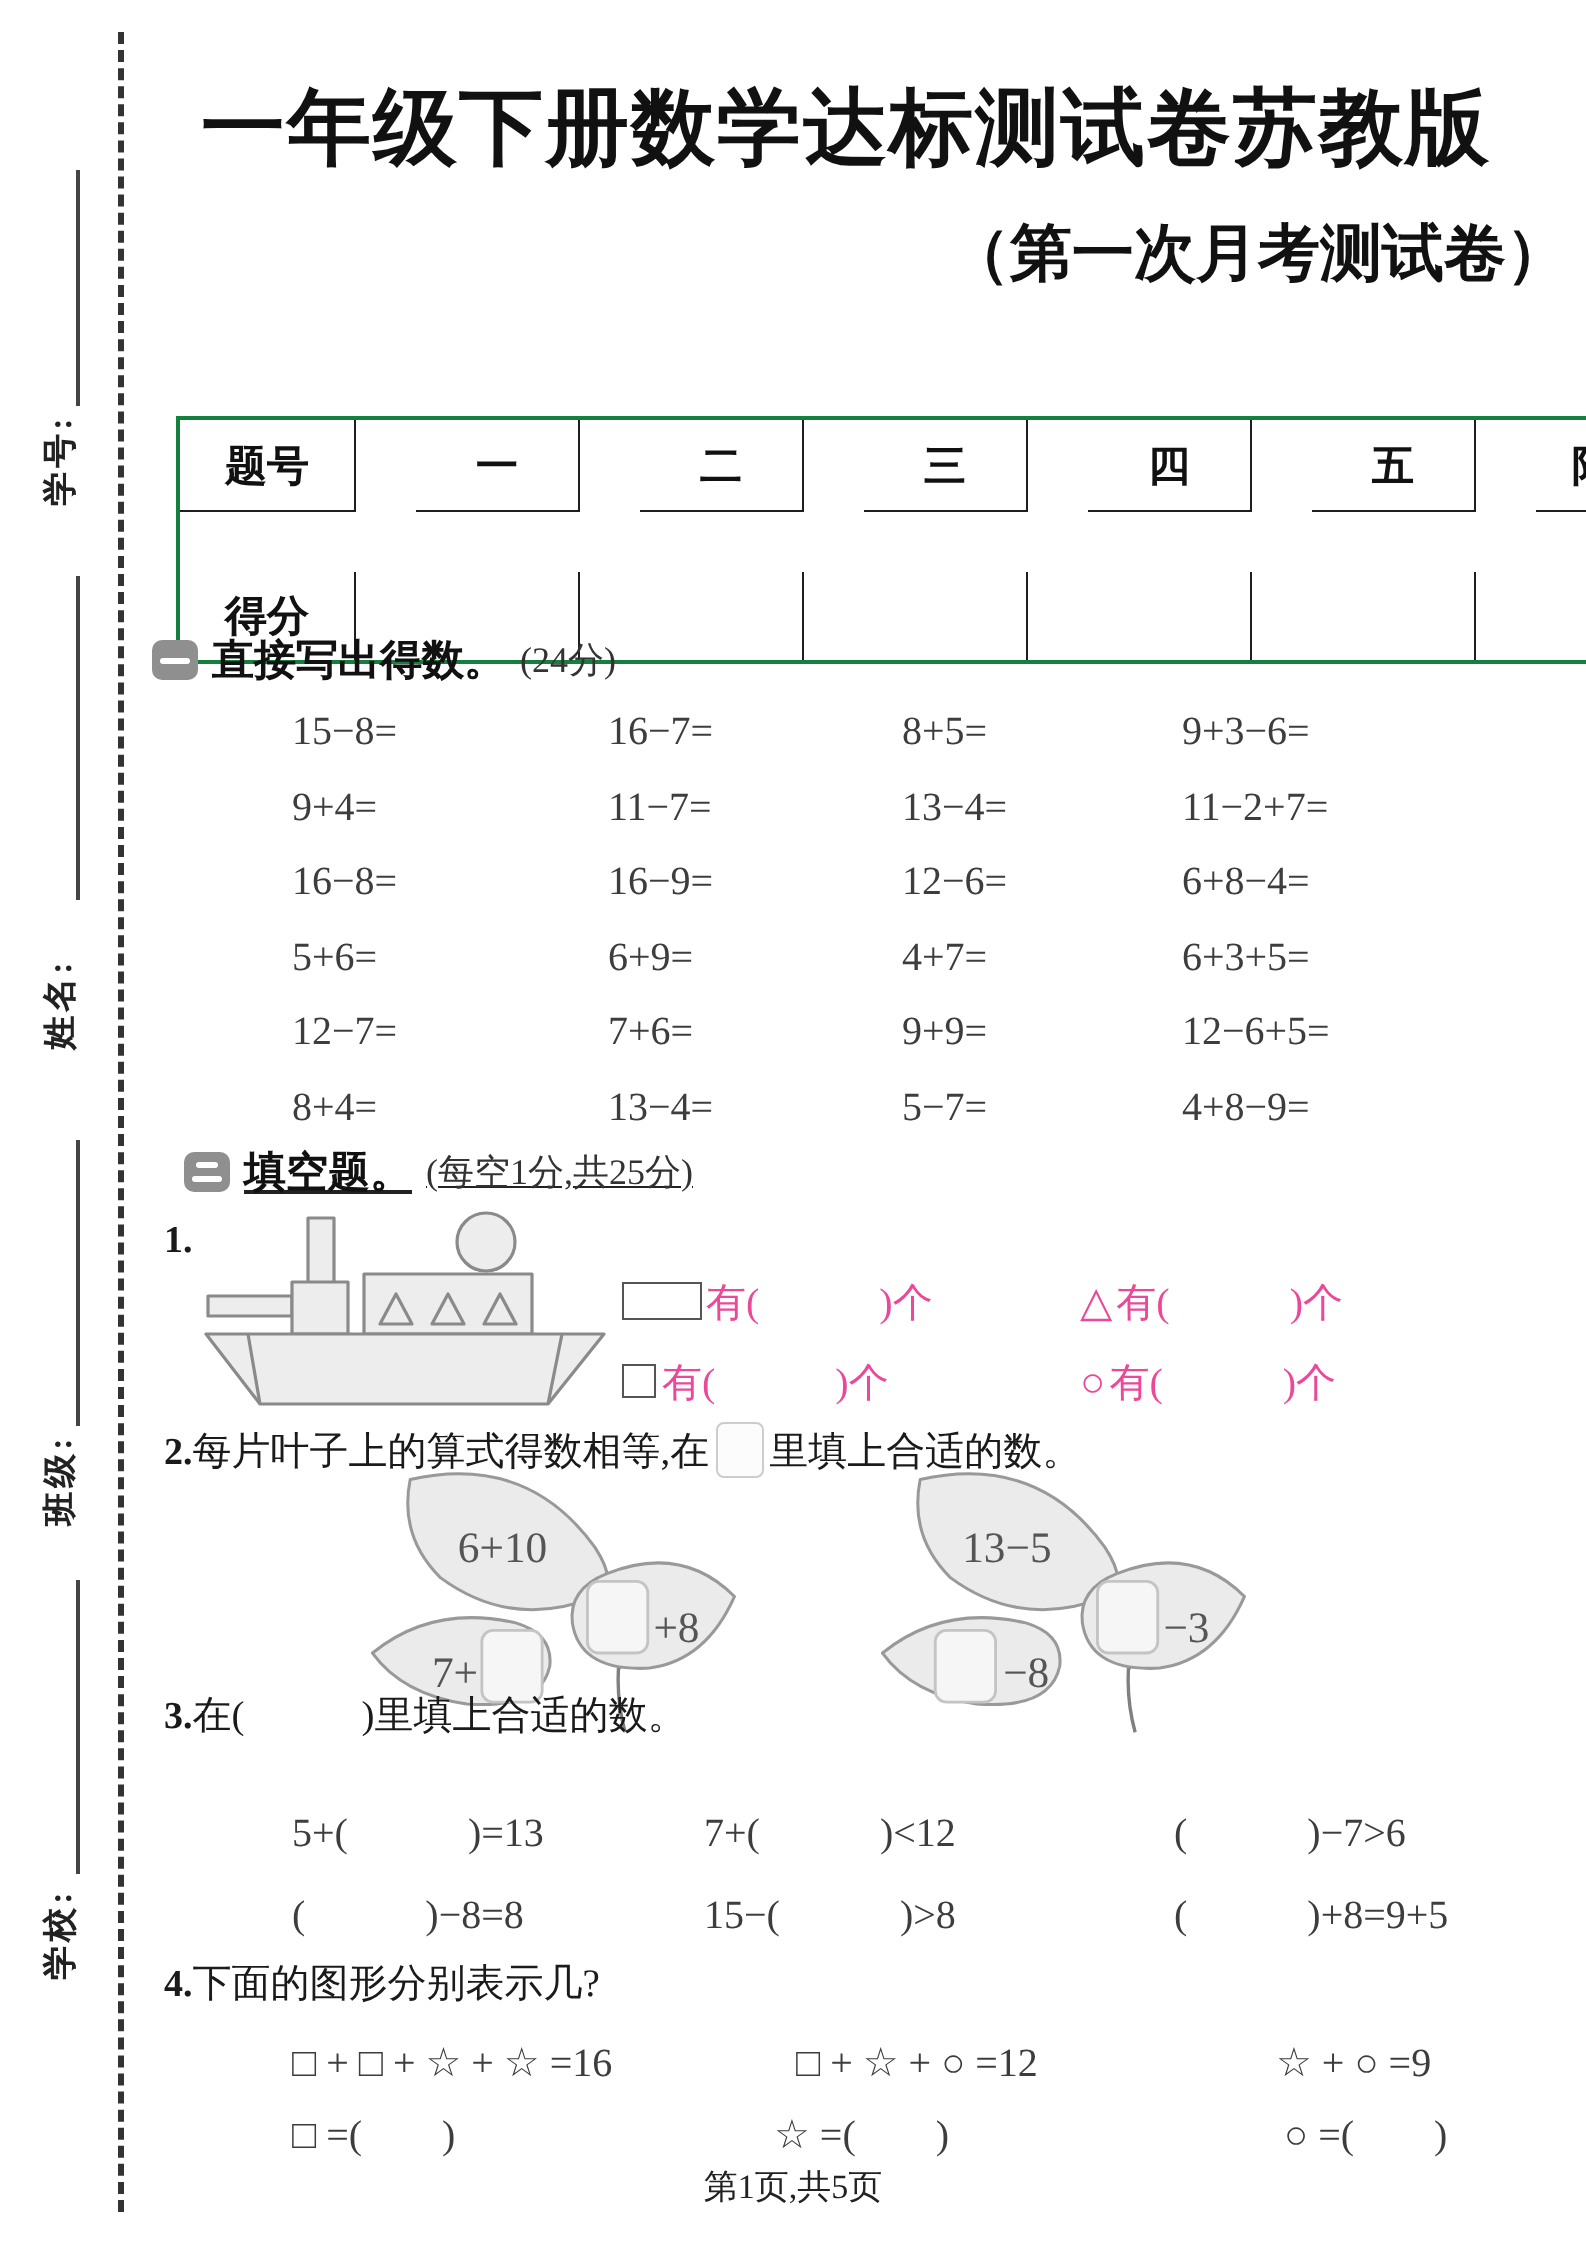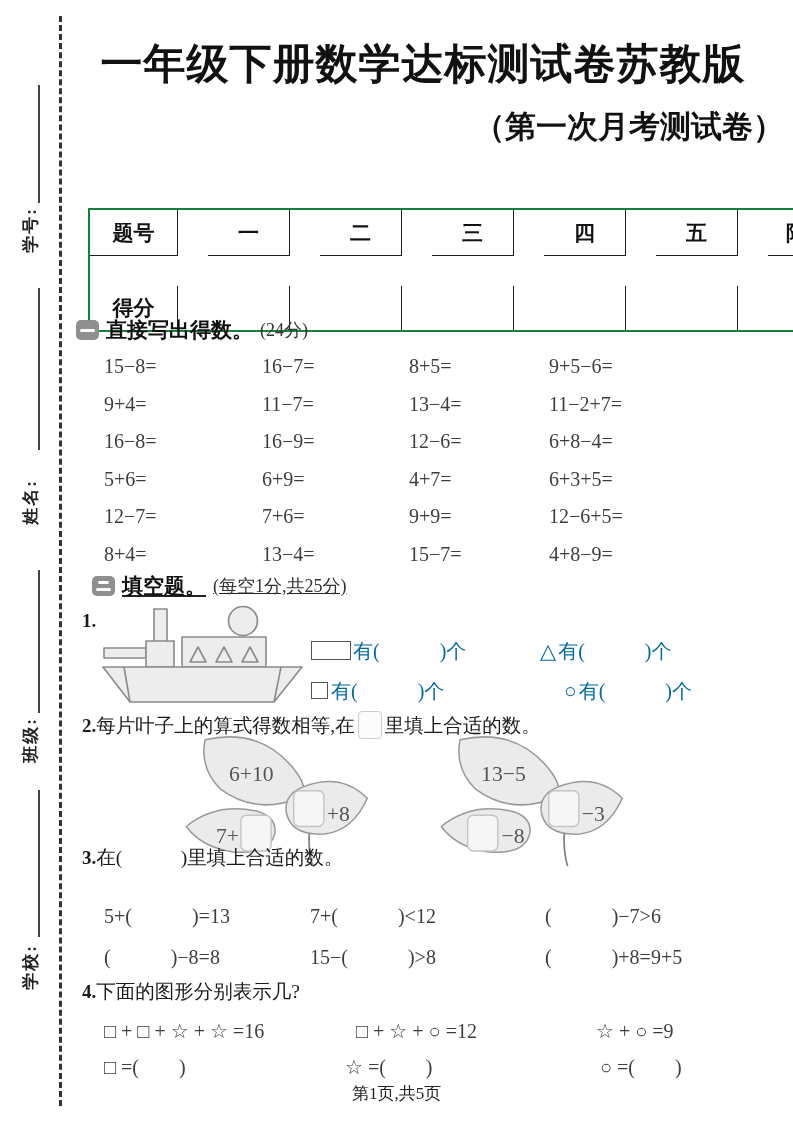--- a/index.html
+++ b/index.html
@@ -33,42 +33,42 @@
   .sec-head{display:flex;align-items:center;gap:7px;}
   .sec-icon{width:23px;height:20px;background:#8f8f8f;border-radius:5px;position:relative;flex:0 0 auto;}
   .sec-icon .bar{position:absolute;background:#fff;height:3px;border-radius:1.5px;}
   .sec-icon.one .bar{left:4px;right:4px;top:8.5px;}
   .sec-icon.two .b1{left:6px;right:6px;top:5px;}
   .sec-icon.two .b2{left:4px;right:4px;top:12px;}
   .sec-title{font-size:21px;font-weight:bold;color:#111;}
   .sec-points{font-size:18px;color:#333;}
 
   
-  .eq{font-size:20px;color:#3d3d3d;white-space:pre;}
+  .eq{font-size:20px;color:#3d3d3d;white-space:pre;margin-left:42px;}
   .grid-s1{left:104px;top:348px;display:grid;grid-template-columns:158px 147px 140px auto;
            grid-auto-rows:37.5px;align-items:center;}
   .grid-q3{left:104px;top:896px;display:grid;grid-template-columns:206px 235px auto;
            grid-auto-rows:41px;align-items:center;}
   .grid-q4a{left:104px;top:1012px;display:grid;grid-template-columns:252px 240px auto;
            grid-auto-rows:38px;align-items:center;}
   .grid-q4b{left:104px;top:1048px;display:grid;grid-template-columns:241px 255px auto;
            grid-auto-rows:38px;align-items:center;}
 
   .qnum{font-size:19px;font-weight:bold;color:#1a1a1a;}
   .prompt{font-size:19.5px;color:#1a1a1a;white-space:pre;}
 
   .geo{font-family:"Liberation Serif","DejaVu Sans",sans-serif;}
 
   
   .shape-rect-wide{display:inline-block;width:38px;height:17px;border:1.5px solid #555;
                    background:#fff;vertical-align:-2px;margin-right:2px;}
   .shape-square{display:inline-block;width:15px;height:15px;border:1.5px solid #555;
                 background:#fff;vertical-align:-1px;margin-right:3px;}
   .glyph{font-size:21px;margin-right:2px;}
-  .q1-item{white-space:pre;font-size:20px;color:#0369a1;}
+  .q1-item{white-space:pre;font-size:20px;color:#ec4899;}
 
   
   .q2-box{display:inline-block;width:22px;height:26px;border:1.5px solid #ccc;border-radius:4px;
           background:#fcfcfc;vertical-align:-7px;margin:0 3px;}
 
   .footer{left:0;top:1082px;width:793px;text-align:center;font-size:17px;color:#222;}
 
   svg text{font-family:"Liberation Serif","DejaVu Serif",serif;}
 </style>
 </head>
@@ -113,40 +113,40 @@
         <span class="bar"></span>
       </span>
     <span class="sec-title">直接写出得数。</span>
     <span class="sec-points">(24分)</span>
   </div>
 
   <div class="abs grid-s1">
     <span class="eq">15−8=</span>
     <span class="eq">16−7=</span>
     <span class="eq">8+5=</span>
-    <span class="eq">9+5−6=</span>
+    <span class="eq">9+3−6=</span>
     <span class="eq">9+4=</span>
     <span class="eq">11−7=</span>
     <span class="eq">13−4=</span>
     <span class="eq">11−2+7=</span>
     <span class="eq">16−8=</span>
     <span class="eq">16−9=</span>
     <span class="eq">12−6=</span>
     <span class="eq">6+8−4=</span>
     <span class="eq">5+6=</span>
     <span class="eq">6+9=</span>
     <span class="eq">4+7=</span>
     <span class="eq">6+3+5=</span>
     <span class="eq">12−7=</span>
     <span class="eq">7+6=</span>
     <span class="eq">9+9=</span>
     <span class="eq">12−6+5=</span>
     <span class="eq">8+4=</span>
     <span class="eq">13−4=</span>
-    <span class="eq">15−7=</span>
+    <span class="eq">5−7=</span>
     <span class="eq">4+8−9=</span>
   </div>
 
   <div class="abs sec-head" style="left:92px;top:572px;text-decoration:underline;">
     <span class="sec-icon two">
         <span class="bar b1"></span>
         <span class="bar b2"></span>
       </span>
     <span class="sec-title">填空题。</span>
     <span class="sec-points">(每空1分,共25分)</span>
@@ -166,21 +166,21 @@
       <polygon points="116,61 124,46 132,61" fill="#ededed"></polygon>
       <polygon points="142,61 150,46 158,61" fill="#ededed"></polygon>
       <line x1="24" y1="66" x2="30" y2="101"></line>
       <line x1="181" y1="66" x2="174" y2="101"></line>
     </g>
   </svg>
 
   <div class="abs q1-item" style="left:311px;top:638px;"><span class="shape-rect-wide"></span><span>有(　　　)个</span></div>
   <div class="abs q1-item" style="left:540px;top:638px;"><span class="glyph geo">△</span><span>有(　　　)个</span></div>
   <div class="abs q1-item" style="left:311px;top:678px;"><span class="shape-square"></span><span>有(　　　)个</span></div>
-  <div class="abs q1-item" style="left:540px;top:678px;margin-left:24px;"><span class="glyph geo">○</span><span>有(　　　)个</span></div>
+  <div class="abs q1-item" style="left:540px;top:678px;"><span class="glyph geo">○</span><span>有(　　　)个</span></div>
 
   <div class="abs prompt" style="left:82px;top:711px;"><span class="qnum">2.</span><span>每片叶子上的算式得数相等,在</span><span class="q2-box"></span><span>里填上合适的数。</span></div>
 
   <svg class="abs" style="left:165px;top:736px;" width="215" height="132" viewBox="0 0 215 140">
     <g fill="none" stroke="#808080" stroke-width="1.8">
       <path d="M148,52 C154,78 140,102 150,138"></path>
       <path d="M124,86 C134,94 142,99 148,104"></path>
     </g>
     <g fill="#ebebeb" stroke="#999" stroke-width="1.6" stroke-linejoin="round">
       <path d="M36,4 Q98,-10 134,40 Q147,60 135,66 Q90,84 52,56 Q30,34 36,4 Z"></path>

